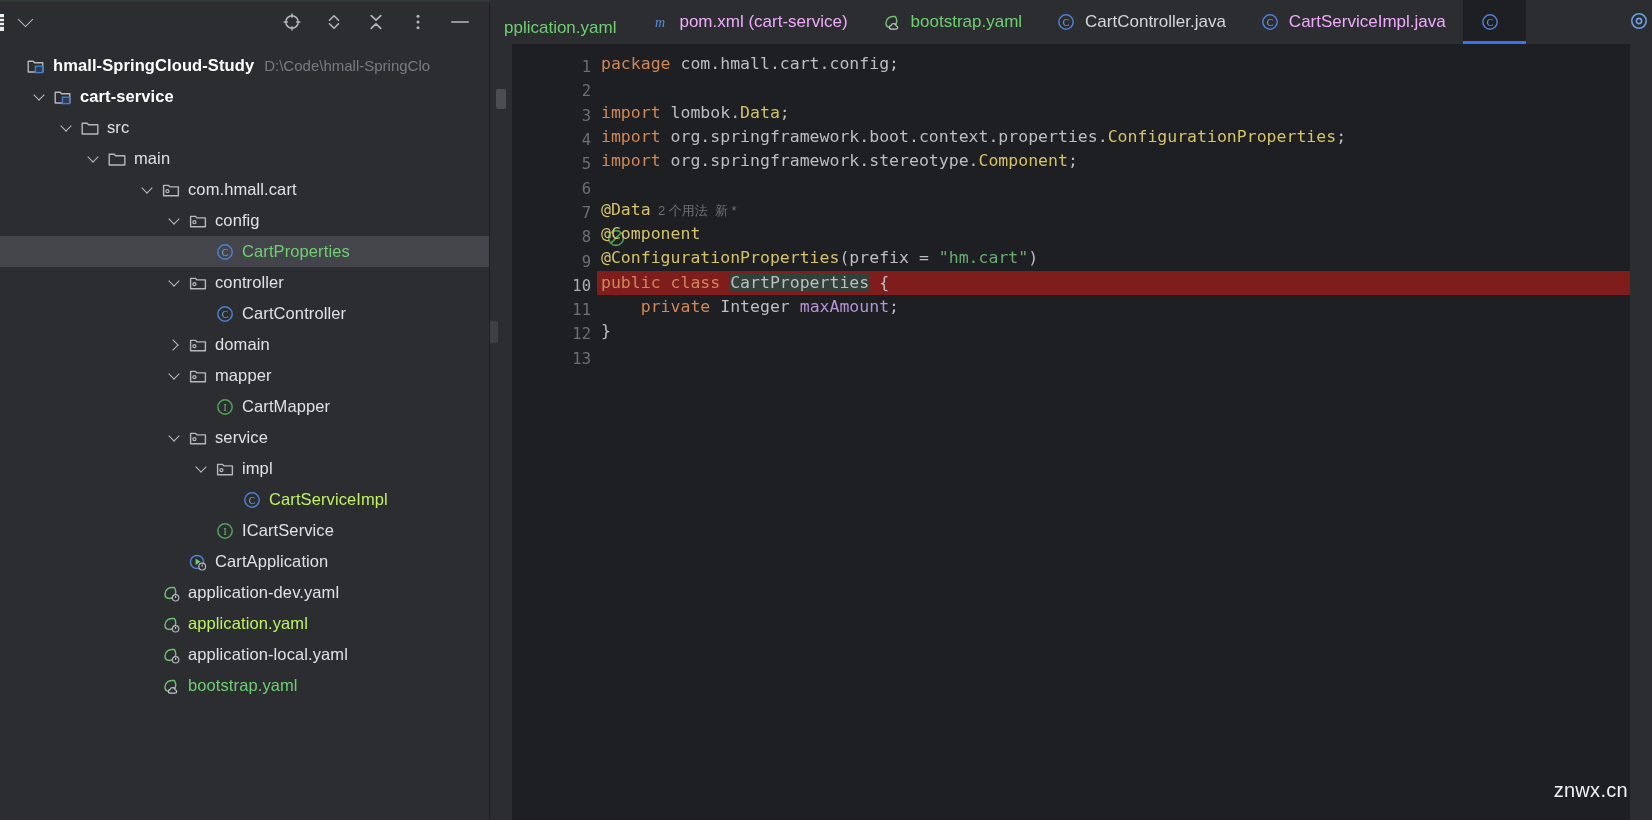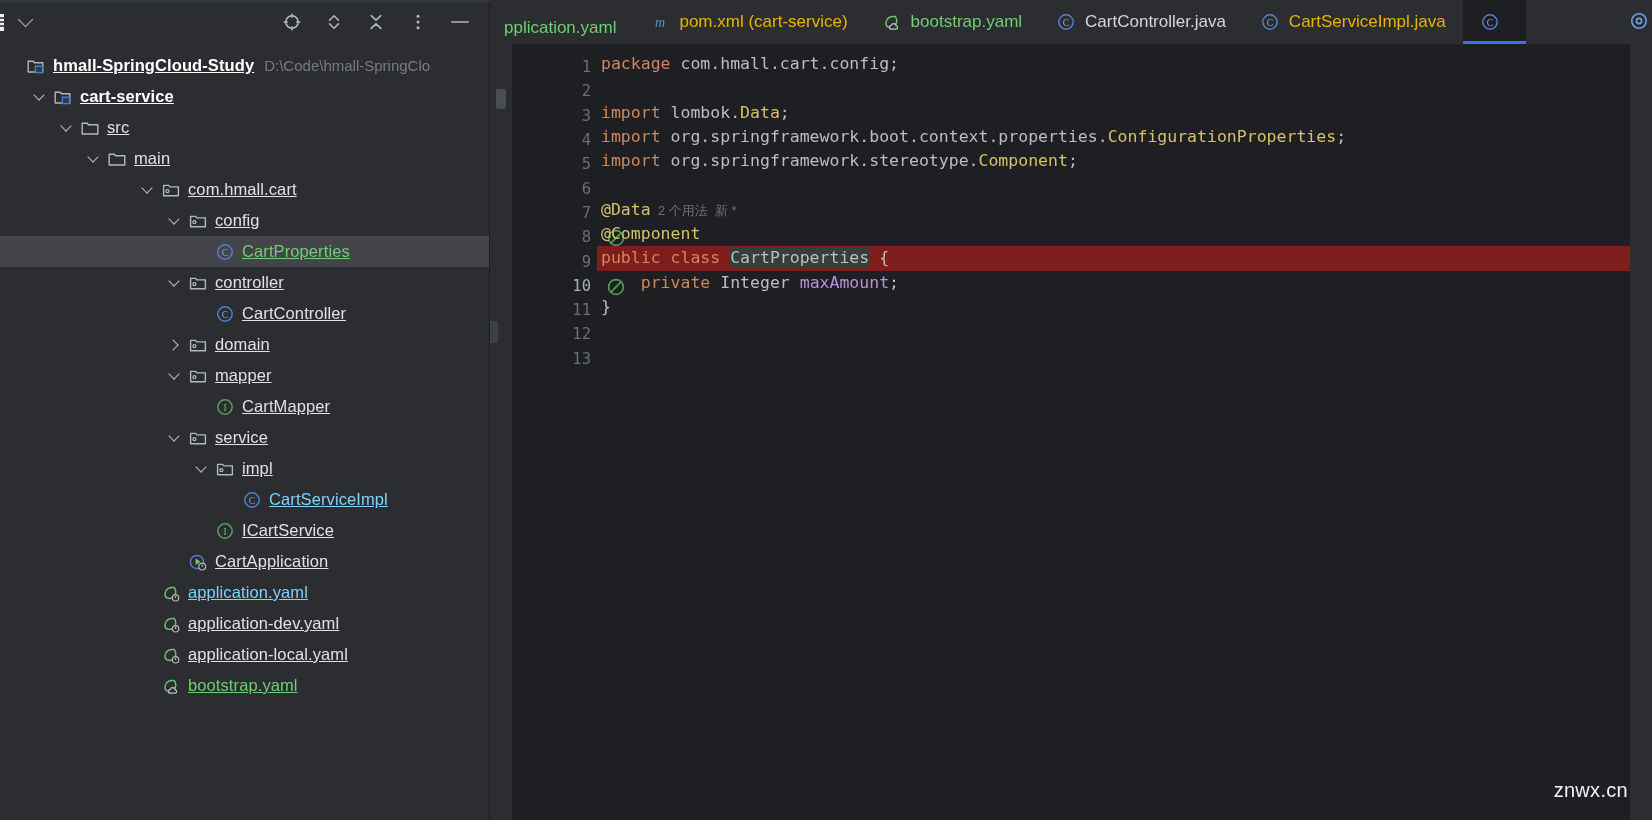--- a/index.html
+++ b/index.html
@@ -81,24 +81,24 @@
     border-bottom: 1.7px solid #b8bcc2;
     left: 2px; top: 2px;
   }
   .arrow.down:after { transform: rotate(45deg); top: 1px; }
   .arrow.right:after { transform: rotate(-45deg); left: 1px; top: 3px; }
   .arrow.none:after { display:none; }
 
   .ico { width: 20px; height: 20px; flex:0 0 20px; margin-right: 7px; display:flex; align-items:center; justify-content:center; }
   .ico svg { display:block; }
 
-  .tlabel { font-size: 16.5px; color: #dfe1e5; letter-spacing: 0.1px; text-decoration: underline; }
+  .tlabel { font-size: 16.5px; color: #dfe1e5; letter-spacing: 0.1px; }
   .tlabel.bold { font-weight: 700; color: #ffffff; }
   .tlabel.green { color: #6fcf73; }
-  .tlabel.blue { color: #7dd3fc; }
+  .tlabel.blue { color: #bef264; }
   .tpath { font-size: 15px; color: #787b82; margin-left: 10px; }
 
   
   #editor-area {
     flex: 1; height: 820px;
     background: #1e1f22;
     display: flex; flex-direction: column;
     position: relative;
     overflow: hidden;
   }
@@ -120,21 +120,21 @@
   }
   .etab.first { padding-left: 8px; }
   .etab.active { background: #1e1f22; }
   .etab.active:after {
     content:""; position:absolute; left:0; right:0; bottom:0;
     height: 3px; background: #3574f0;
   }
   .etab .tab-ico { width:20px; height:20px; flex:0 0 20px; display:flex; align-items:center; justify-content:center; }
   .etab .tab-ico svg { display:block; }
   .tabtext.yaml-green { color: #6fcf73; }
-  .tabtext.blue { color: #eab308; }
+  .tabtext.blue { color: #f0abfc; }
   .tabtext.white { color: #d4d6db; }
 
   
   #code-wrap { flex: 1; display: flex; background: #1e1f22; position: relative; }
   #left-strip { width: 22px; background: #2b2d30; position: relative; }
   #left-strip .nub {
     position:absolute; left: 6px; top: 45px;
     width: 10px; height: 20px; background: #4a4d52; border-radius:2px;
   }
   #left-strip .nub2 {
@@ -439,33 +439,33 @@
         <div class="trow">
           <span class="tw" style="width: 141px; flex: 0 0 141px;"></span>
           <span class="arrow none"></span>
           <span class="ico">
             <svg width="20" height="20" viewBox="0 0 20 20">
               <path d="M13.2 4.6c-4.6-1-9 2-9.2 6.1-.1 2.3 1.3 4.2 3.4 4.6 3.9.7 7.3-2.4 7.4-6.3 0-1.6-.6-3.2-1.6-4.4z" fill="none" stroke="#6fbf6f" stroke-width="1.5"></path>
               <circle cx="14.6" cy="14.8" r="3.2" fill="#2b2d30" stroke="#b4b8bf" stroke-width="1.2"></circle>
               <path d="M14.6 12.9v2" stroke="#b4b8bf" stroke-width="1.2"></path>
             </svg>
           </span>
-          <span class="tlabel blue">application.yaml</span>
+          <span class="tlabel">application-dev.yaml</span>
         </div>
         <div class="trow">
           <span class="tw" style="width: 141px; flex: 0 0 141px;"></span>
           <span class="arrow none"></span>
           <span class="ico">
             <svg width="20" height="20" viewBox="0 0 20 20">
               <path d="M13.2 4.6c-4.6-1-9 2-9.2 6.1-.1 2.3 1.3 4.2 3.4 4.6 3.9.7 7.3-2.4 7.4-6.3 0-1.6-.6-3.2-1.6-4.4z" fill="none" stroke="#6fbf6f" stroke-width="1.5"></path>
               <circle cx="14.6" cy="14.8" r="3.2" fill="#2b2d30" stroke="#b4b8bf" stroke-width="1.2"></circle>
               <path d="M14.6 12.9v2" stroke="#b4b8bf" stroke-width="1.2"></path>
             </svg>
           </span>
-          <span class="tlabel">application-dev.yaml</span>
+          <span class="tlabel blue">application.yaml</span>
         </div>
         <div class="trow">
           <span class="tw" style="width: 141px; flex: 0 0 141px;"></span>
           <span class="arrow none"></span>
           <span class="ico">
             <svg width="20" height="20" viewBox="0 0 20 20">
               <path d="M13.2 4.6c-4.6-1-9 2-9.2 6.1-.1 2.3 1.3 4.2 3.4 4.6 3.9.7 7.3-2.4 7.4-6.3 0-1.6-.6-3.2-1.6-4.4z" fill="none" stroke="#6fbf6f" stroke-width="1.5"></path>
               <circle cx="14.6" cy="14.8" r="3.2" fill="#2b2d30" stroke="#b4b8bf" stroke-width="1.2"></circle>
               <path d="M14.6 12.9v2" stroke="#b4b8bf" stroke-width="1.2"></path>
             </svg>
@@ -594,20 +594,21 @@
         </div>
       <div id="code">
           <div class="cline"><span class="k-kw">package </span><span class="k-pl">com.hmall.cart.config</span><span class="k-punc">;</span></div>
           <div class="cline">&nbsp;</div>
           <div class="cline"><span class="k-kw">import </span><span class="k-pl">lombok.</span><span class="k-type">Data</span><span class="k-punc">;</span></div>
           <div class="cline"><span class="k-kw">import </span><span class="k-pl">org.springframework.boot.context.properties.</span><span class="k-type">ConfigurationProperties</span><span class="k-punc">;</span></div>
           <div class="cline"><span class="k-kw">import </span><span class="k-pl">org.springframework.stereotype.</span><span class="k-type">Component</span><span class="k-punc">;</span></div>
           <div class="cline">&nbsp;</div>
           <div class="cline"><span class="k-ann">@Data</span><span class="k-hint">  2 个用法  新 *</span></div>
           <div class="cline"><span class="k-ann">@Component</span></div>
+          <div class="cline"><span class="k-ann">@ConfigurationProperties</span><span class="k-punc">(</span><span class="k-pl">prefix</span><span class="k-punc"> = </span><span class="k-str">"hm.cart"</span><span class="k-punc">)</span></div>
           <div class="cline cur"><span class="k-kw">public class </span><span class="caret"></span><span class="k-pl k-cls-hl">CartProperties</span><span class="k-punc"> {</span></div>
           <div class="cline"><span class="k-kw">    private </span><span class="k-pl">Integer</span><span class="k-punc"> </span><span class="k-field">maxAmount</span><span class="k-punc">;</span></div>
           <div class="cline"><span class="k-punc">}</span></div>
           <div class="cline">&nbsp;</div>
         </div>
       <div id="watermark">znwx.cn</div>
     </div>
 
     <div id="right-strip">
       <div id="right-gear">

